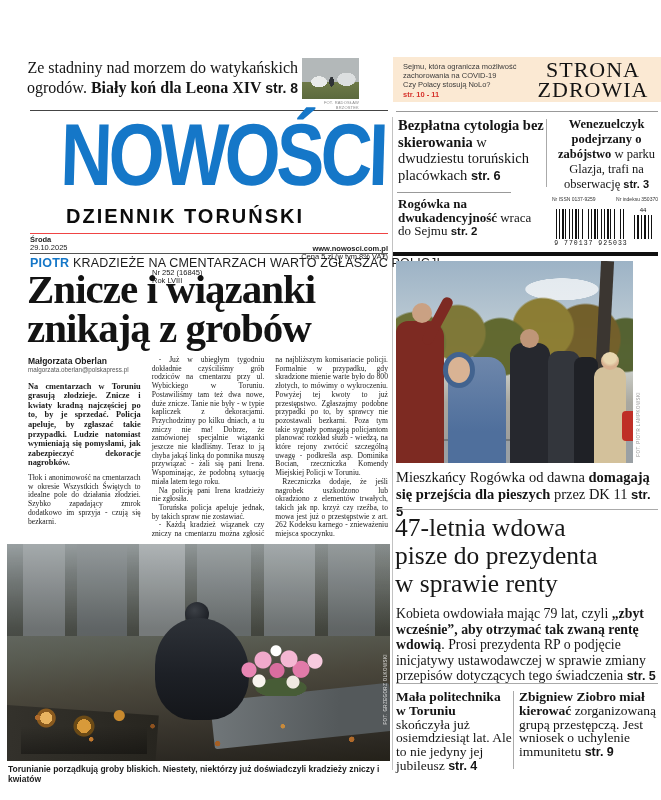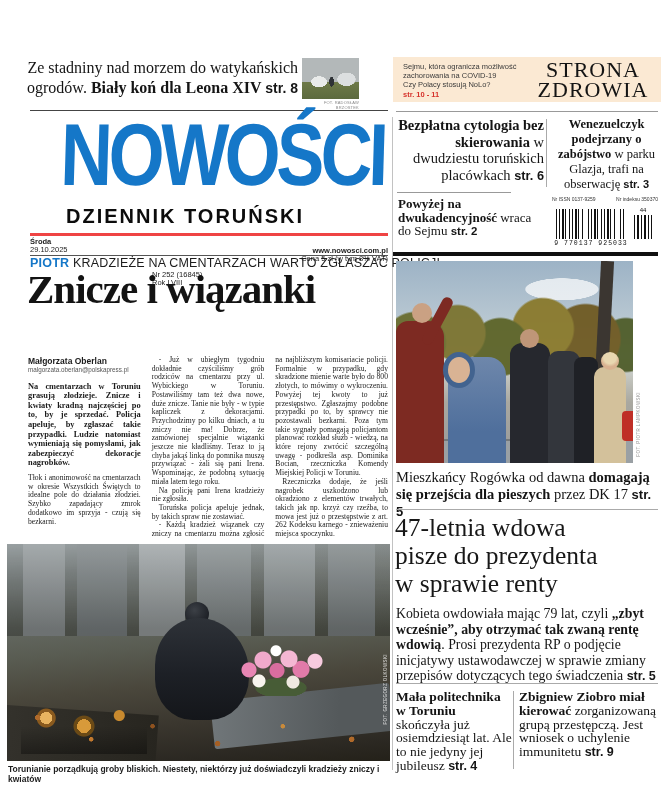--- a/index.html
+++ b/index.html
@@ -36,36 +36,36 @@
   .rule-bottom{left:396px;top:683px;width:262px;height:1px;background:#aaa;}
   .vdiv-bottom{left:513px;top:691px;width:1px;height:78px;background:#aaa;}
 
   
   .logo{left:62px;top:106px;font-weight:bold;font-size:72px;line-height:80px;letter-spacing:-4px;
     color:#1577c8;transform:scaleY(1.22) skewX(-2deg);transform-origin:left top;white-space:nowrap;}
   .masthead-sub{left:66px;top:205px;font-weight:bold;font-size:20px;letter-spacing:2px;color:#0c0c0c;}
 
   
   .rail-story{font-family:"Liberation Serif",serif;color:#141414;}
-  .rail-s1{left:398px;top:117px;width:146px;font-size:14.5px;line-height:16.5px;text-align:right;}
+  .rail-s1{left:398px;top:117px;width:146px;font-size:14.5px;line-height:16.5px;}
   .rail-s2{left:553px;top:117px;width:107px;font-size:12.5px;line-height:15px;text-align:center;}
   .rail-s3{left:398px;top:197px;width:146px;font-size:13px;line-height:13.5px;}
   .issn-row{left:552px;top:196px;width:106px;display:flex;justify-content:space-between;
     font-size:5px;color:#333;}
   .barcode-wrap{left:552px;top:205px;width:106px;height:44px;}
   .barcode-main{position:absolute;left:4px;top:4px;width:70px;height:30px;
     background:repeating-linear-gradient(90deg,#111 0 1.4px,#fff 1.4px 3px,#111 3px 3.8px,#fff 3.8px 6.4px);}
   .barcode-addon{position:absolute;left:82px;top:10px;width:18px;height:24px;
     background:repeating-linear-gradient(90deg,#111 0 1.3px,#fff 1.3px 3.4px);}
   .barcode-addon-num{position:absolute;left:82px;top:2px;width:18px;text-align:center;font-size:6px;color:#111;}
   .barcode-digits{position:absolute;left:0;top:35px;width:78px;text-align:center;
     font-family:"Liberation Mono",monospace;font-size:6.5px;letter-spacing:1px;color:#111;}
 
   
-  .dateline{left:30px;top:233px;width:358px;height:19px;border-top:3px solid #ef4444;
+  .dateline{left:30px;top:233px;width:358px;height:19px;border-top:1px solid #ef4444;
     border-bottom:1px solid #555;display:flex;font-size:7.5px;line-height:8.6px;color:#222;}
   .dateline .cell{padding-top:1.5px;}
   .dl-1{width:122px;}
   .dl-2{width:118px;margin-top:33px;}
   .dl-3{flex:1;text-align:right;margin-top:9px;}
 
   
   .kicker{left:30px;top:256px;font-size:12.5px;letter-spacing:.2px;color:#1c1c1c;white-space:nowrap;}
   .kicker .label{color:#1577c8;font-weight:bold;}
   .headline{left:27px;top:270px;font-family:"Liberation Serif",serif;font-weight:bold;
@@ -211,21 +211,21 @@
   <div class="abs logo">NOWOŚCI</div>
   <div class="abs masthead-sub">DZIENNIK TORUŃSKI</div>
 
   <div class="abs rail-story rail-s1">
     <b>Bezpłatna cytologia bez skierowania</b><span> w dwudziestu toruńskich placówkach </span><b class="pref">str. 6</b>
   </div>
   <div class="abs rail-story rail-s2">
     <b>Wenezuelczyk podejrzany o zabójstwo</b><span> w parku Glazja, trafi na obserwację </span><b class="pref">str. 3</b>
   </div>
   <div class="abs rail-story rail-s3">
-    <b>Powyżej na dwukadencyjność</b><span> wraca do Sejmu </span><b class="pref">str. 2</b>
+    <b>Rogówka na dwukadencyjność</b><span> wraca do Sejmu </span><b class="pref">str. 2</b>
   </div>
 
   <div class="abs issn-row">
     <span>Nr ISSN 0137-9259</span>
     <span>Nr indeksu 350370</span>
   </div>
   <div class="abs barcode-wrap">
     <div class="barcode-main"></div>
     <div class="barcode-addon"></div>
     <div class="barcode-addon-num">44</div>
@@ -245,20 +245,21 @@
       <div class="b">www.nowosci.com.pl</div>
       <div>Cena 5 zł (w tym 8% VAT)</div>
     </div>
   </div>
 
   <div class="abs kicker">
     <span class="label">PIOTR</span><span> KRADZIEŻE NA CMENTARZACH WARTO ZGŁASZAĆ POLICJI</span>
   </div>
   <div class="abs headline">
     <div>Znicze i wiązanki</div>
+    <div>znikają z grobów</div>
   </div>
 
   <div class="abs article">
     <div class="byline">Małgorzata Oberlan</div>
     <div class="byline-email">malgorzata.oberlan@polskapress.pl</div>
     <p class="lead-par">Na cmentarzach w Toruniu grasują złodzieje. Znicze i kwiaty kradną najczęściej po to, by je sprzedać. Policja apeluje, by zgłaszać takie przypadki. Ludzie natomiast wymieniają się pomysłami, jak zabezpieczyć dekoracje nagrobków.</p>
     <div>
         <p class="art-p">Tłok i anonimowość na cmentarzach w okresie Wszystkich Świętych to idealne pole do działania złodziei. Szybko zapadający zmrok dodatkowo im sprzyja - czują się bezkarni.</p>
         <p class="art-p">- Już w ubiegłym tygodniu dokładnie czyściliśmy grób rodziców na cmentarzu przy ul. Wybickiego w Toruniu. Postawiliśmy tam też dwa nowe, duże znicze. Tanie nie były - w typie kapliczek z dekoracjami. Przychodzimy po kilku dniach, a tu zniczy nie ma! Dobrze, że zamówionej specjalnie wiązanki jeszcze nie kładliśmy. Teraz to ją chyba jakąś linką do pomnika muszę przywiązać - żali się pani Irena. Wspominając, że podobną sytuację miała latem tego roku.</p>
         <p class="art-p">Na policję pani Irena kradzieży nie zgłosiła.</p>
@@ -302,21 +303,21 @@
     <div class="fig fig-blue">
       <div class="fig-blue-face"></div>
     </div>
     <div class="fig fig-child">
       <div class="fig-head fig-child-head"></div>
     </div>
     <div class="fig fig-bag"></div>
   </div>
   <div class="abs vcred crowd-credit">FOT. PIOTR LAMPKOWSKI</div>
   <div class="abs crowd-caption">
-    <span>Mieszkańcy Rogówka od dawna </span><b>domagają się przejścia dla pieszych</b><span> przez DK 17 </span><b class="pref">str. 5</b>
+    <span>Mieszkańcy Rogówka od dawna </span><b>domagają się przejścia dla pieszych</b><span> przez DK 11 </span><b class="pref">str. 5</b>
   </div>
 
   <div class="abs rule-47"></div>
 
   <div class="abs widow-headline">
     <div>47-letnia wdowa</div>
     <div>pisze do prezydenta</div>
     <div>w sprawie renty</div>
   </div>
   <div class="abs widow-body">

